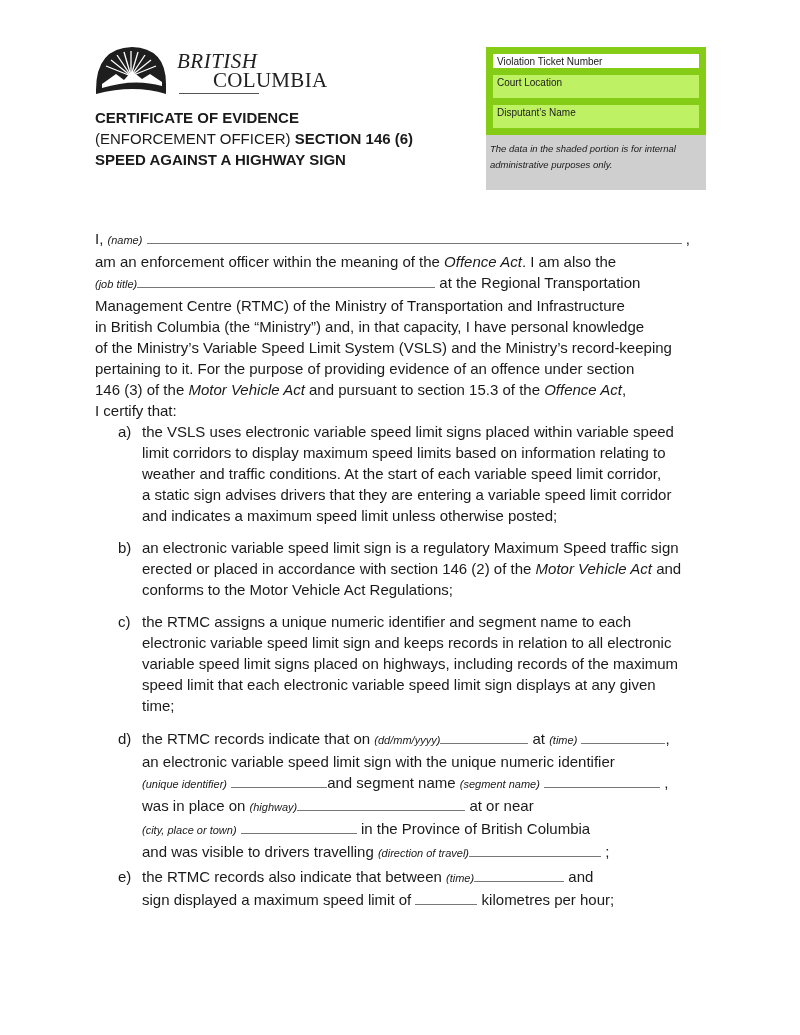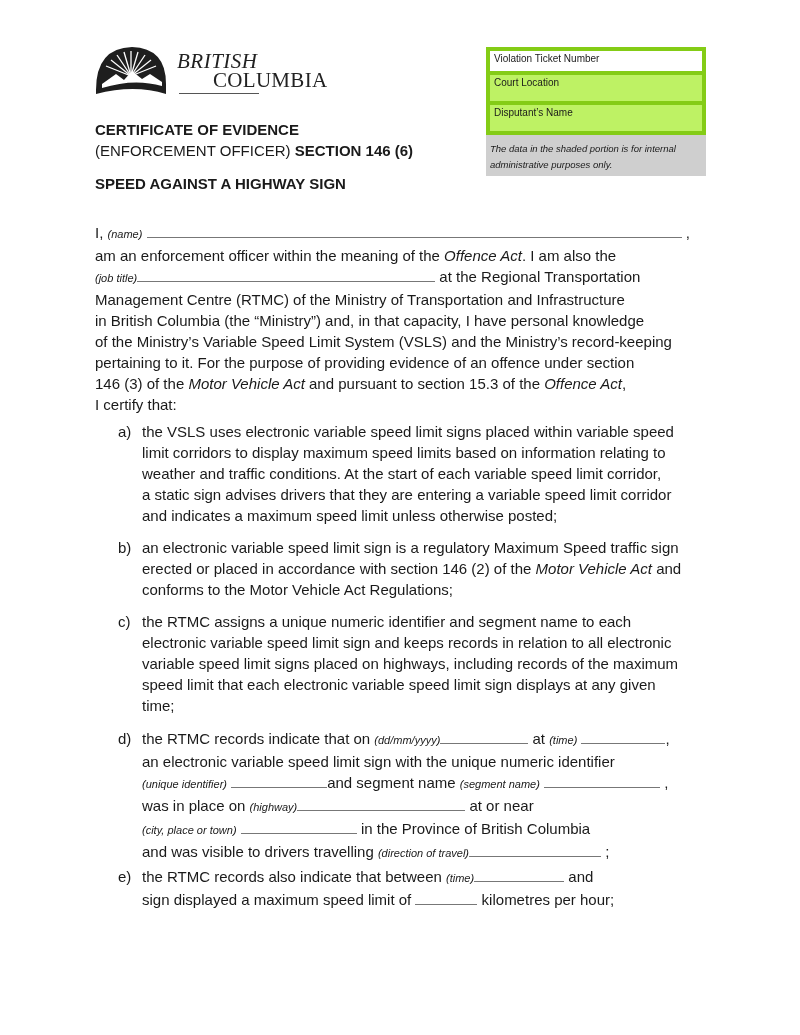--- a/index.html
+++ b/index.html
@@ -5,30 +5,30 @@
   html, body { margin: 0; padding: 0; background: #ffffff; }
   body { width: 800px; height: 1035px; position: relative; overflow: hidden;
          font-family: "Liberation Sans", sans-serif; color: #1a1a1a; }
   .logo { position: absolute; left: 94px; top: 44px; width: 185px; height: 52px; }
   .logo svg { position: absolute; left: 0; top: 0; }
   .logo .w1 { position: absolute; left: 83px; top: 7px; font-family: "Liberation Serif", serif; font-size: 21px; letter-spacing: 0.5px; color: #222; line-height: 1; font-style: italic; }
   .logo .w2 { position: absolute; left: 75px; top: 26px; font-family: "Liberation Serif", serif; font-size: 21px; letter-spacing: 0.3px; color: #222; line-height: 1; margin-left: 44px; }
   .logo .rule { position: absolute; left: 85px; top: 49px; width: 80px; height: 1px; background: #555; }
 
   .title { position: absolute; left: 95px; top: 107px; font-size: 15px; line-height: 21px; }
-  .title .b { font-weight: bold; margin-top: 12px; }
+  .title .b { font-weight: bold; }
 
   .admin-box { position: absolute; left: 486px; top: 47px; width: 220px; }
-  .admin-cell { border: 4px solid #84cc16; height: 28px; font-size: 10px; padding: 2px 4px 0 4px; box-sizing: border-box; }
+  .admin-cell { border: 7px solid #84cc16; height: 28px; font-size: 10px; padding: 2px 4px 0 4px; box-sizing: border-box; }
   .admin-cell + .admin-cell { border-top: none; height: 30px; }
   .admin-cell.white { background: #fff; }
   .admin-cell.shade { background: #bef264; }
-  .admin-note { background: #cfcfcf; font-size: 9.5px; font-style: italic; line-height: 16px; padding: 6px 4px 3px 4px; }
+  .admin-note { background: #cfcfcf; font-size: 9.5px; font-style: italic; line-height: 16px; padding: 6px 4px 17px 4px; }
 
-  .body-text { position: absolute; left: 95px; top: 222px; width: 620px; font-size: 15px; line-height: 21px; }
+  .body-text { position: absolute; left: 95px; top: 228px; width: 620px; font-size: 15px; line-height: 21px; }
   .line { white-space: nowrap; position: relative; }
   .sm { font-size: 11px; font-style: italic; }
   .blank { display: inline-block; border-bottom: 1px solid #777; height: 14px; vertical-align: baseline; }
   i { font-style: italic; }
 
   .list { position: absolute; left: 118px; width: 600px; font-size: 15px; line-height: 21px; }
   .item { position: absolute; left: 0; width: 600px; }
   .item .lbl { position: absolute; left: 0; top: 0; }
   .item .txt { position: absolute; left: 24px; top: 0; width: 580px; }
 </style>

